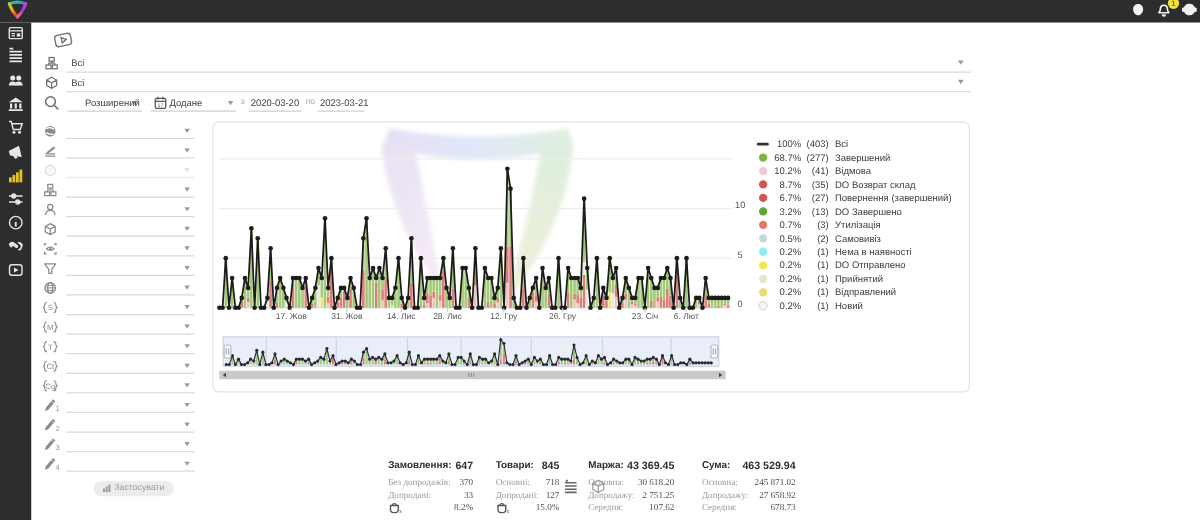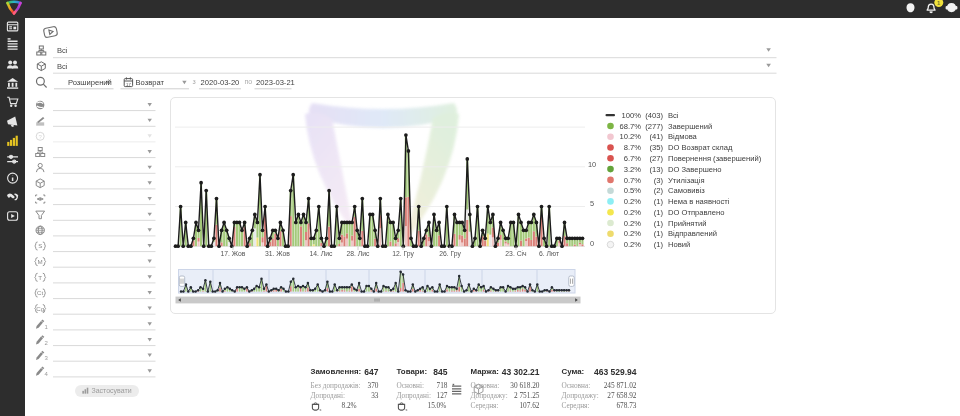--- a/index.html
+++ b/index.html
@@ -14,21 +14,21 @@
 .ax { font-size:6.8px; fill:#555; }
 .ay { font-size:7.4px; fill:#555; }
 .ftxt { position:absolute; font-size:7.6px; color:#4a4a4a; }
 .scol { position:absolute; top:319px; white-space:nowrap;margin-top:48px; }
 .shead { position:relative; font-size:7.9px; font-weight:bold; color:#2e2e2e;
   height:13.5px; }
 .shead b { position:absolute; right:0; font-size:8.5px; }
 .srow { position:relative; font-size:7.3px; height:10.1px;font-family:Liberation Serif, serif; }
 .sl { color:#9b9b9b; }
 .sv { position:absolute; right:0; color:#4f4f4f; }
-.bagwrap { display:flex; align-items:center; gap:20px; }
+.bagwrap { display:flex; align-items:center; gap:20px;justify-content:space-between; }
 .bagtxt { color:#4f4f4f; }
 </style></head>
 <body>
 <div id="hdr"></div>
 <div id="side"></div>
 <svg width="18" height="16" viewBox="0 0 36 32" style="position:absolute;left:5px;top:0px">
 <defs>
 <linearGradient id="lg1" x1="0" y1="0" x2="1" y2="0">
         <stop offset="0" stop-color="#41b649"></stop>
         <stop offset="0.5" stop-color="#29b6c8"></stop>
@@ -1145,21 +1145,21 @@
  <path d="M452,386.2 h9.3 M452,388.8 h9.3 M452,391.4 h9.3 M452,393.9 h9.3"></path>
  <path d="M452.6,384.6 h1.6" stroke-width="1.6"></path>
 </g>
 <g stroke="#9a9a9a" fill="none" stroke-width="1">
  <path d="M478.6,384.2 L483,386.6 V391.6 L478.6,394 L474.2,391.6 V386.6 Z M474.2,386.6 L478.6,389 L483,386.6 M478.6,389 V394"></path>
 </g>
 </svg>
 <div class="ftxt" style="left:57px;top:46.2px">Всі</div>
 <div class="ftxt" style="left:57px;top:61.8px">Всі</div>
 <div class="ftxt" style="left:68px;top:77.6px;color:#3f3f3f">Розширений</div>
-<div class="ftxt" style="left:135.5px;top:77.6px;color:#3f3f3f">Возврат</div>
+<div class="ftxt" style="left:135.5px;top:77.6px;color:#3f3f3f">Додане</div>
 <div class="ftxt" style="left:192.5px;top:78.4px;color:#ababab;font-size:7px">з</div>
 <div class="ftxt" style="left:200.5px;top:77.6px;color:#3f3f3f">2020-03-20</div>
 <div class="ftxt" style="left:244.5px;top:78.4px;color:#ababab;font-size:7px">по</div>
 <div class="ftxt" style="left:256px;top:77.6px;color:#3f3f3f">2023-03-21</div>
 <div class="abs" style="left:75px;top:384.5px;width:63.5px;height:12px;background:#ececec;border-radius:6px;display:flex;align-items:center;justify-content:center;gap:2.5px">
   <svg width="7" height="7" viewBox="0 0 8 8">
       <g fill="#9a9a9a">
         <rect x="0.4" y="4.4" width="1.8" height="3.2"></rect>
         <rect x="2.9" y="2.6" width="1.8" height="5"></rect>
         <rect x="5.4" y="0.8" width="1.8" height="6.8"></rect>
@@ -1191,21 +1191,21 @@
         <svg width="11" height="10" viewBox="0 0 11 10">
           <path d="M1.4,3.4 h6.2 v3.6 a2.1,2.1 0 0 1 -2.1,2.1 h-2 a2.1,2.1 0 0 1 -2.1,-2.1 Z" fill="none" stroke="#555" stroke-width="1.1"></path>
           <path d="M2.8,3.2 a1.75,1.75 0 0 1 3.4,0" fill="none" stroke="#555" stroke-width="1"></path>
           <text x="8.2" y="9.8" font-size="4.6" fill="#555">x</text>
         </svg>
         <span class="bagtxt">15.0%</span>
       </span>
     </div>
   </div>
 <div class="scol" style="left:470.5px;width:69px">
-    <div class="shead">Маржа:<b>43 302.21</b></div>
+    <div class="shead">Маржа:<b>43 369.45</b></div>
     <div class="srow"><span class="sl">Основна:</span><span class="sv">30 618.20</span></div>
     <div class="srow"><span class="sl">Допродажу:</span><span class="sv">2 751.25</span></div>
     <div class="srow"><span class="sl">Середня:</span><span class="sv">107.62</span></div>
   </div>
 <div class="scol" style="left:561.5px;width:75px">
     <div class="shead">Сума:<b>463 529.94</b></div>
     <div class="srow"><span class="sl">Основна:</span><span class="sv">245 871.02</span></div>
     <div class="srow"><span class="sl">Допродажу:</span><span class="sv">27 658.92</span></div>
     <div class="srow"><span class="sl">Середня:</span><span class="sv">678.73</span></div>
   </div>

